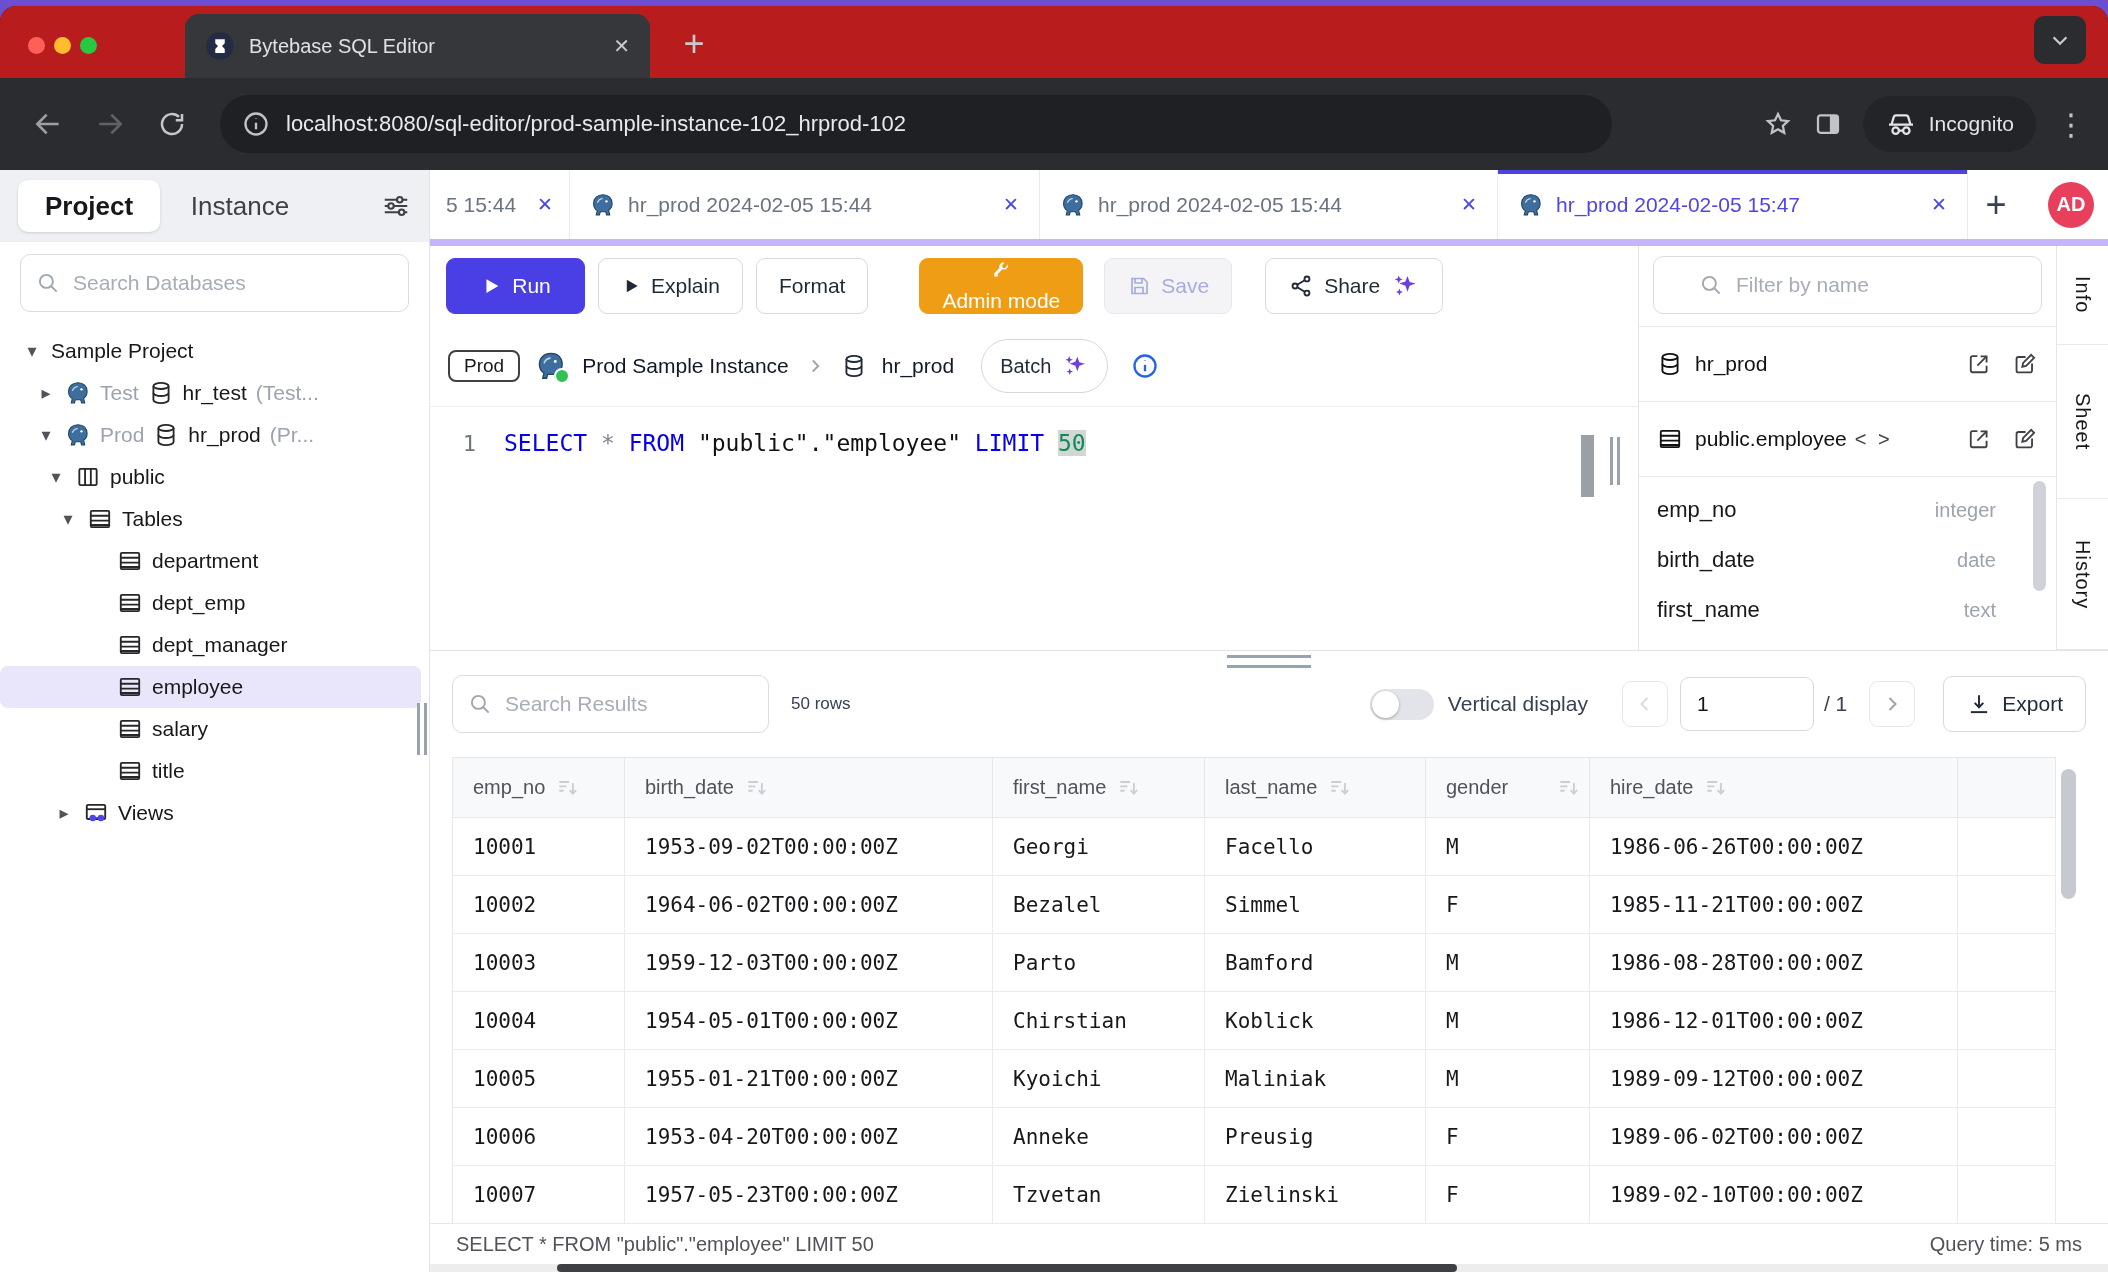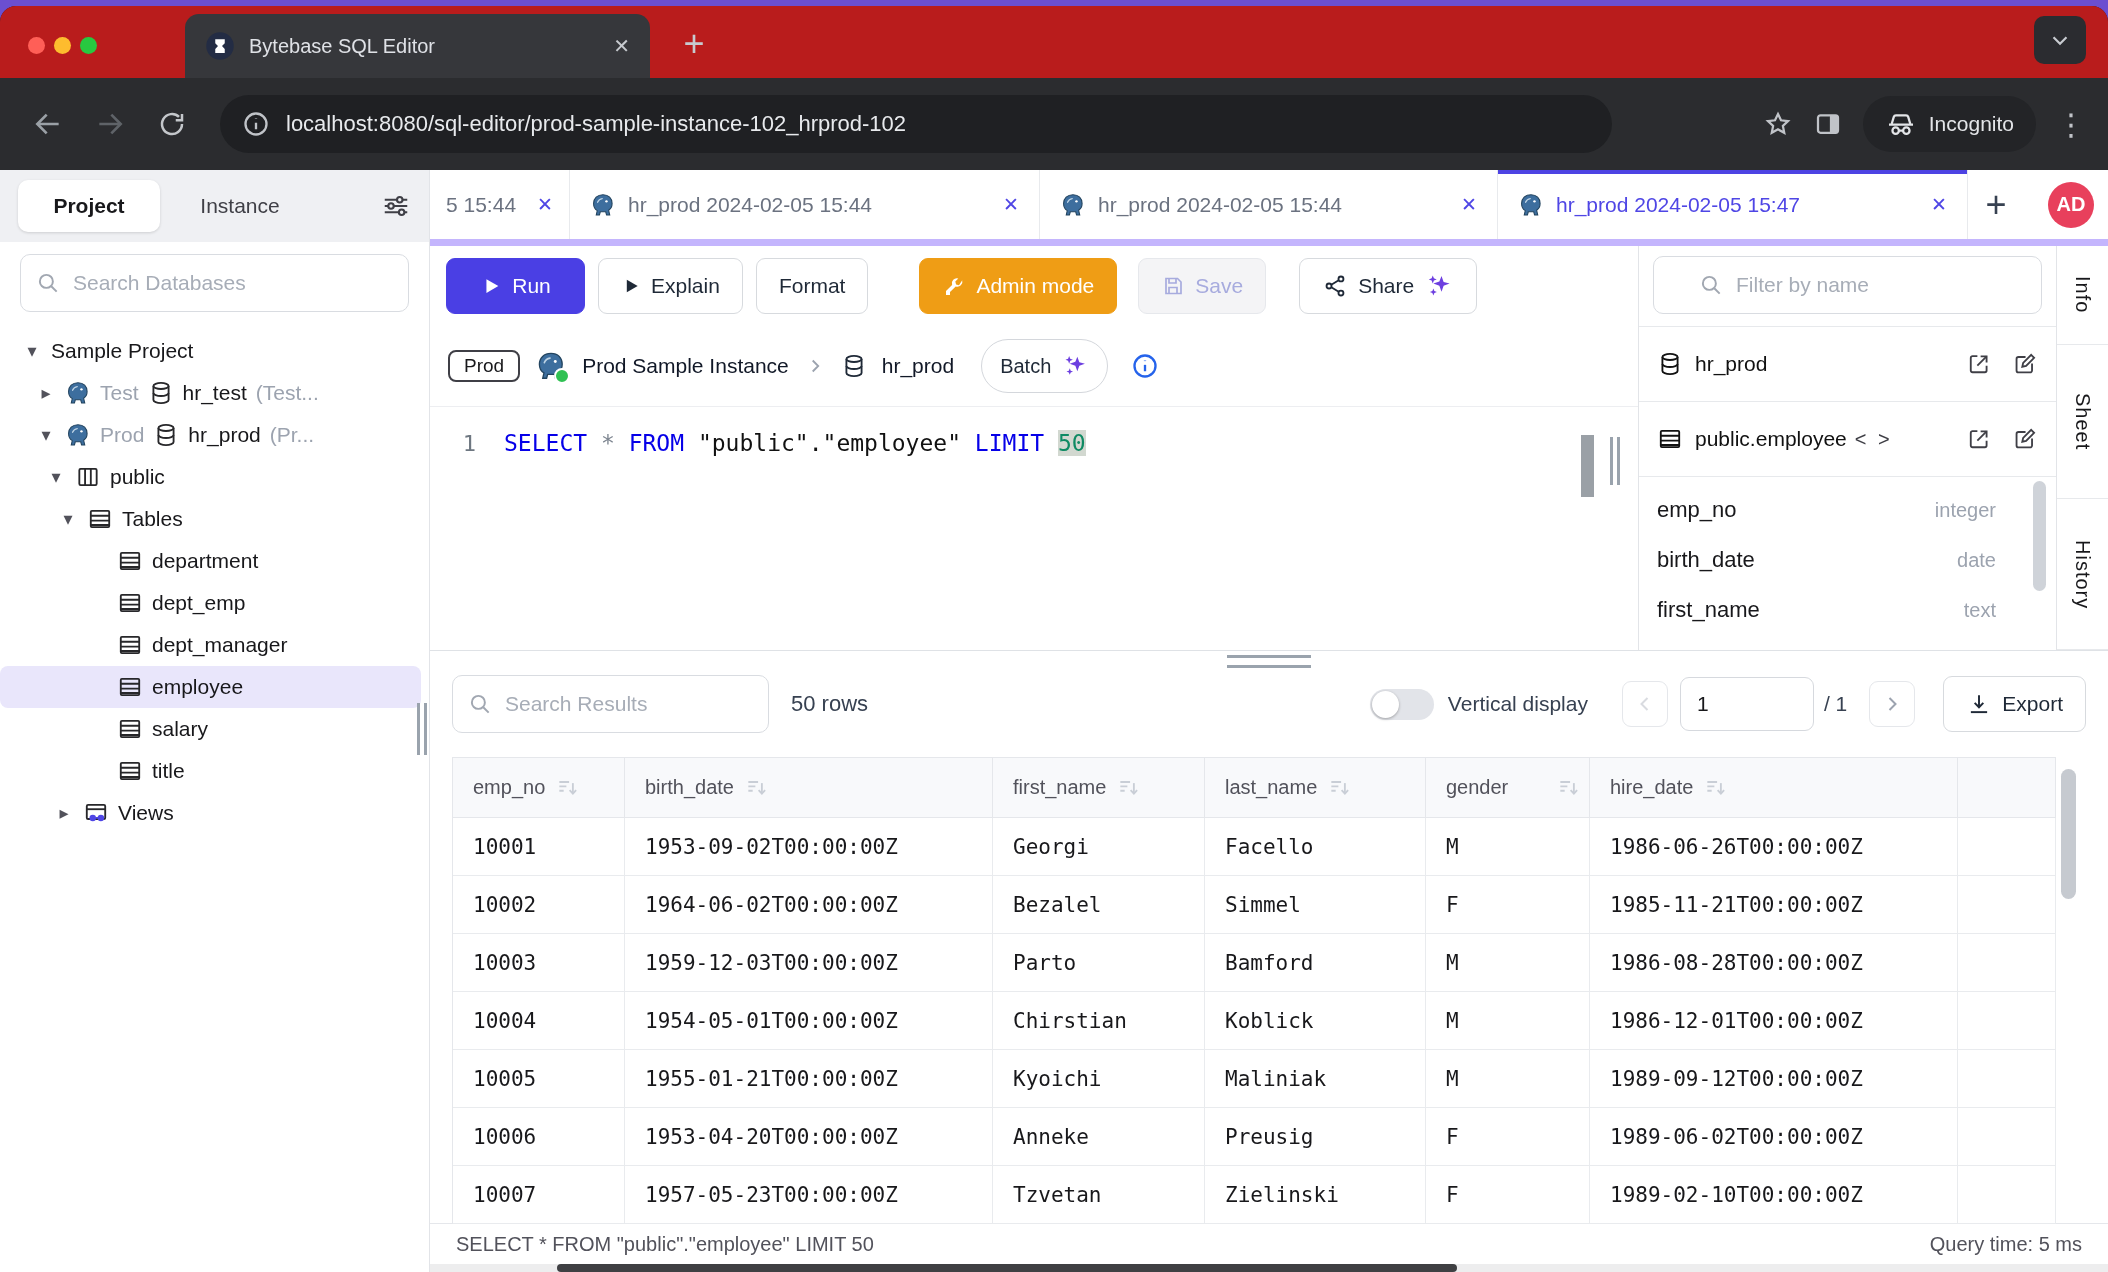--- a/index.html
+++ b/index.html
@@ -25,21 +25,21 @@
   .url-text{color:#e8eaed;font-size:22px;white-space:nowrap;}
   .tb-right{margin-left:auto;display:flex;align-items:center;gap:20px;}
   .incog{height:56px;background:#232427;border-radius:28px;display:flex;align-items:center;gap:12px;padding:0 22px;color:#e3e5e8;font-size:21px;}
 
   
   .app{position:absolute;top:164px;left:0;right:0;bottom:0;background:#fff;display:flex;color:#18181b;}
 
   
   .sidebar{width:430px;border-right:1px solid #e2e4e8;box-sizing:border-box;display:flex;flex-direction:column;position:relative;flex:none;}
   .sb-head{height:72px;background:#eff0f3;display:flex;align-items:center;padding:0 18px;flex:none;}
-  .sb-tab{height:52px;width:142px;display:flex;align-items:center;justify-content:center;font-size:21px;border-radius:10px;}
+  .sb-tab{height:52px;width:142px;display:flex;align-items:center;justify-content:center;font-size:26px;border-radius:10px;}
   .sb-tab.active{background:#fff;font-weight:600;color:#18181b;box-shadow:0 1px 3px rgba(0,0,0,.14);}
   .sb-tab.inactive{color:#3f3f46;width:160px;}
   .sb-sliders{margin-left:auto;color:#3f3f46;}
   .inputbox{height:58px;border:1px solid #d9dce1;border-radius:10px;display:flex;align-items:center;padding:0 14px;gap:10px;color:#a1a7b1;background:#fff;box-sizing:border-box;}
   .inputbox input{border:none;outline:none;font-size:21px;flex:1;min-width:0;font-family:inherit;color:#18181b;background:transparent;}
   .inputbox input::placeholder{color:#a7adb7;}
   .sb-search{margin:12px 20px 4px;}
   .tree{padding-top:14px;font-size:21px;flex:1;overflow:hidden;}
   .tree-row{height:42px;display:flex;align-items:center;gap:9px;box-sizing:border-box;margin-right:8px;border-radius:8px;white-space:nowrap;}
   .tree-row.selected{background:#e9e6fb;}
@@ -62,21 +62,21 @@
   .etab.active{color:#4f46e5;}
   .etab.active::before{content:'';position:absolute;top:0;left:0;right:0;height:4px;background:#4d43e3;}
   .etab-plus{width:56px;display:flex;align-items:center;justify-content:center;font-size:36px;color:#374151;font-weight:300;}
   .avatar{margin-left:auto;margin-right:14px;align-self:center;width:46px;height:46px;border-radius:50%;background:#e8405c;color:#fff;font-size:20px;font-weight:700;display:flex;align-items:center;justify-content:center;flex:none;}
 
   .upper{height:404px;display:flex;flex:none;min-width:0;position:relative;}
   .editor-col{flex:1;display:flex;flex-direction:column;min-width:0;position:relative;}
   .qtoolbar{height:80px;display:flex;align-items:center;padding:0 16px;gap:13px;flex:none;}
   .btn{height:56px;border-radius:9px;border:1px solid #d7dade;background:#fff;display:flex;align-items:center;gap:10px;padding:0 22px;font-size:21px;color:#1f2937;box-sizing:border-box;white-space:nowrap;}
   .btn-run{background:#4a3fe4;border-color:#4a3fe4;color:#fff;width:139px;justify-content:center;font-weight:500;}
-  .btn-admin{background:#ef9d15;border-color:#ef9d15;color:#fff;margin-left:38px;font-weight:500;}
+  .btn-admin{background:#ef9d15;border-color:#ef9d15;color:#fff;margin-left:38px;font-weight:500;flex-direction:column;}
   .btn-save{background:#f4f4f6;border-color:#e6e8ec;color:#a7abde;margin-left:8px;}
   .btn-share{margin-left:20px;}
   .sparkle{color:#6d3fe0;}
 
   .bcrumb{height:80px;display:flex;align-items:center;padding:0 18px;gap:15px;border-bottom:1px solid #edeef1;flex:none;white-space:nowrap;}
   .env-chip{border:2px solid #3f3f46;border-radius:8px;padding:3px 14px;font-size:19px;color:#18181b;}
   .pg-wrap{position:relative;width:32px;height:32px;}
   .pg-wrap::after{content:'';position:absolute;right:-3px;bottom:-2px;width:12px;height:12px;border-radius:50%;background:#30c153;border:2px solid #fff;}
   .bc-name{font-size:21px;color:#111827;}
   .batch-chip{border:1px solid #d4d7dc;border-radius:999px;height:52px;padding:0 18px;display:flex;gap:10px;align-items:center;font-size:20px;color:#1f2937;margin-left:12px;}
@@ -111,21 +111,21 @@
   .vtab:nth-child(1){height:100px;}
   .vtab:nth-child(2){height:156px;}
   .vtab:nth-child(3){height:152px;}
 
   
   .results{flex:1;border-top:1px solid #dfe2e6;position:relative;display:flex;flex-direction:column;min-height:0;}
   .dh{position:absolute;top:4px;left:50%;transform:translateX(-50%);width:84px;height:13px;display:flex;flex-direction:column;justify-content:space-between;}
   .dh i{height:3px;background:#9aa3ad;display:block;}
   .res-toolbar{height:106px;display:flex;align-items:center;padding:0 22px;flex:none;white-space:nowrap;}
   .res-search{width:317px;}
-  .rowcount{font-size:22px;color:#374151;margin-left:22px;}
+  .rowcount{font-size:17px;color:#374151;margin-left:22px;}
   .toggle{margin-left:auto;width:64px;height:31px;border-radius:16px;background:#e2e4e9;position:relative;flex:none;}
   .toggle i{position:absolute;left:2px;top:2px;width:27px;height:27px;border-radius:50%;background:#fff;box-shadow:0 1px 3px rgba(0,0,0,.3);}
   .tog-label{font-size:21px;color:#374151;margin-left:14px;}
   .pagebtn{width:46px;height:46px;border:1px solid #e5e7eb;border-radius:9px;display:flex;align-items:center;justify-content:center;color:#d9dbe0;box-sizing:border-box;}
   .pagebtn.next{color:#9ca3af;}
   .page-input{width:134px;height:54px;border:1px solid #d6d9de;border-radius:9px;font-size:21px;padding:0 16px;box-sizing:border-box;font-family:inherit;color:#18181b;outline:none;margin-left:12px;}
   .page-total{font-size:21px;color:#374151;margin-left:10px;}
   .btn-export{margin-left:28px;}
   .prev{margin-left:34px;}
   .nextm{margin-left:22px;}

